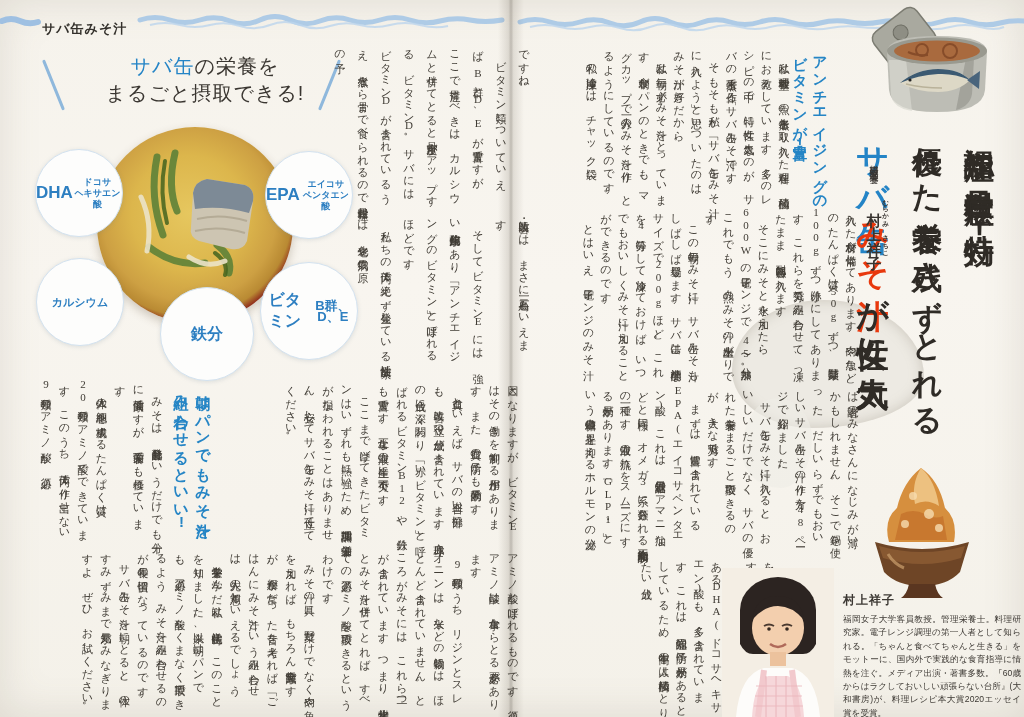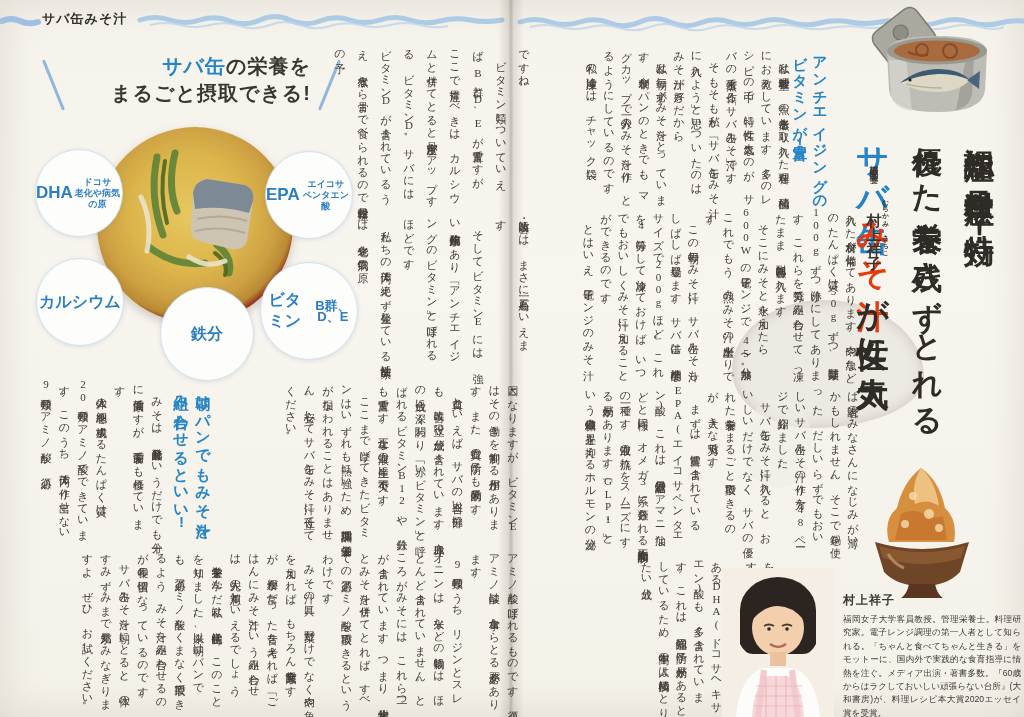--- a/index.html
+++ b/index.html
@@ -13,23 +13,23 @@
 
   
   .vtext{position:absolute;writing-mode:vertical-rl;text-orientation:upright;
     white-space:pre-line;color:#403c35;
     font-family:"Liberation Serif","DejaVu Serif",serif;z-index:3;}
   .body-r{font-size:11px;line-height:17.5px;letter-spacing:.5px;}
   .body-l-top{font-size:11px;line-height:23px;letter-spacing:.5px;}
   .body-l-bot{font-size:11px;line-height:18.5px;letter-spacing:.5px;}
 
   
-  .tab-label{position:absolute;left:42px;top:10px;font-size:13px;font-weight:bold;color:#33302b;z-index:3;letter-spacing:1px;}
-  .info-title{position:absolute;left:49px;top:53px;width:262px;text-align:right;z-index:3;
-    font-weight:bold;color:#3a3631;font-size:20px;line-height:27px;letter-spacing:1px;}
+  .tab-label{position:absolute;left:42px;top:20px;font-size:13px;font-weight:bold;color:#33302b;z-index:3;letter-spacing:1px;}
+  .info-title{position:absolute;left:74px;top:53px;width:262px;text-align:center;z-index:3;
+    font-weight:normal;color:#3a3631;font-size:20px;line-height:27px;letter-spacing:1px;}
   .hl-blue{color:#2484c6;}
   .hl-red{color:#e8380d;}
   .slash{position:absolute;width:3px;height:54px;background:#8fb8dc;z-index:3;border-radius:2px;}
   .slash-l{left:52px;top:58px;transform:rotate(-22deg);}
   .slash-r{left:328px;top:58px;transform:rotate(22deg);}
   .bowl{position:absolute;left:97px;top:127px;width:196px;height:196px;border-radius:50%;z-index:2;
     background:radial-gradient(circle at 47% 44%, #e6c75f 0%, #dcb64c 38%, #cda043 58%, #b98a33 68%, #93341e 73%, #5e1b10 79%, #31110a 87%, #1f0b06 100%);
     box-shadow:0 4px 10px rgba(80,60,30,.25);}
   .circle{position:absolute;border-radius:50%;background:#fdfdfc;z-index:3;
     border:1px solid #d3e2ef;display:flex;flex-direction:row;align-items:center;justify-content:center;
@@ -113,29 +113,29 @@
     <g transform="translate(96,52)">
       <path d="M0 14 Q2 2 14 0 L52 6 Q62 10 60 22 L54 62 Q50 72 38 70 L6 62 Q-4 58 -2 48 Z" fill="#cdc5b2"></path>
       <path d="M0 14 Q2 2 14 0 L52 6 Q62 10 60 22 L56 34 Q28 26 2 30 Z" fill="#7d8a96"></path>
       <path d="M4 40 Q28 34 54 42 M2 52 Q26 46 52 54" stroke="#b4ab96" stroke-width="2" fill="none"></path>
     </g>
   </svg>
 
   <div class="circle" style="left:35px;top:149px;width:86px;height:86px;">
     <div class="big" style="font-size:17px">DHA</div>
     <div class="sub">ドコサ
-老化や病気の原</div>
+ヘキサエン酸</div>
   </div>
   <div class="circle" style="left:265px;top:151px;width:86px;height:86px;">
     <div class="big" style="font-size:17px">EPA</div>
     <div class="sub">エイコサ
 ペンタエン酸</div>
   </div>
   <div class="circle" style="left:36px;top:258px;width:86px;height:86px;">
-    <div class="big" style="font-size:16px">カルシウム</div>
+    <div class="big" style="font-size:11px">カルシウム</div>
   </div>
   <div class="circle" style="left:160px;top:287px;width:92px;height:92px;">
     <div class="big" style="font-size:16px">鉄分</div>
   </div>
   <div class="circle" style="left:260px;top:262px;width:96px;height:96px;">
     <div class="big" style="font-size:16px">ビタミン</div>
     <div class="sub" style="font-size:13px">B群、D、E</div>
   </div>
 
   <div class="vtext body-l-top" style="left:343px;top:42px;width:192px;height:160px;">ですね。

